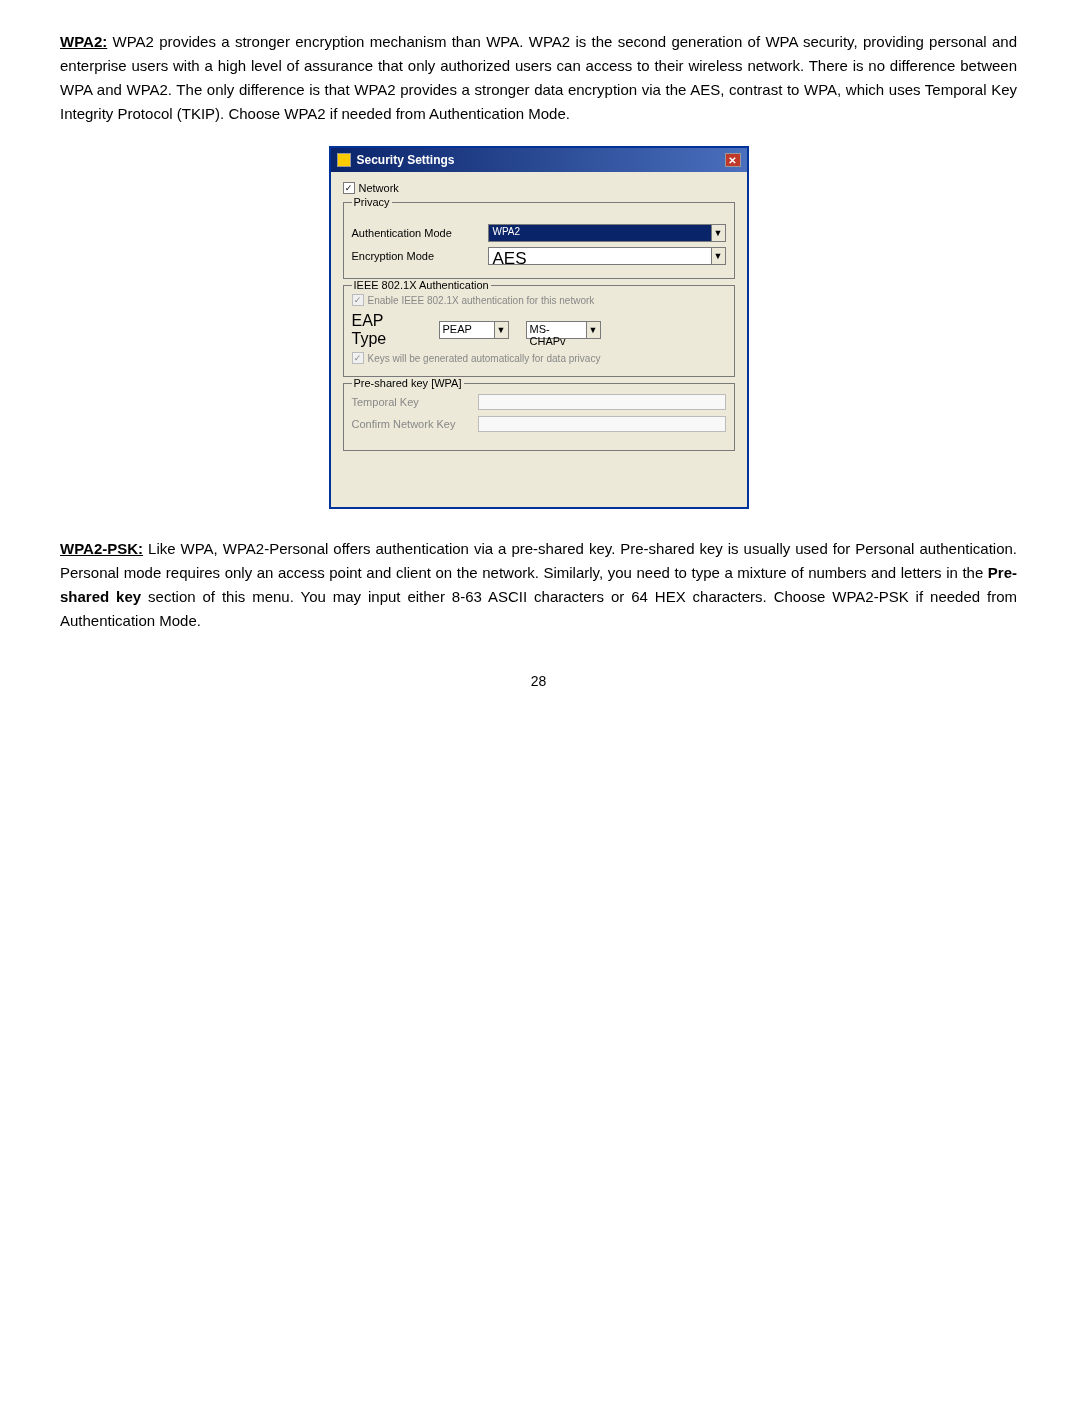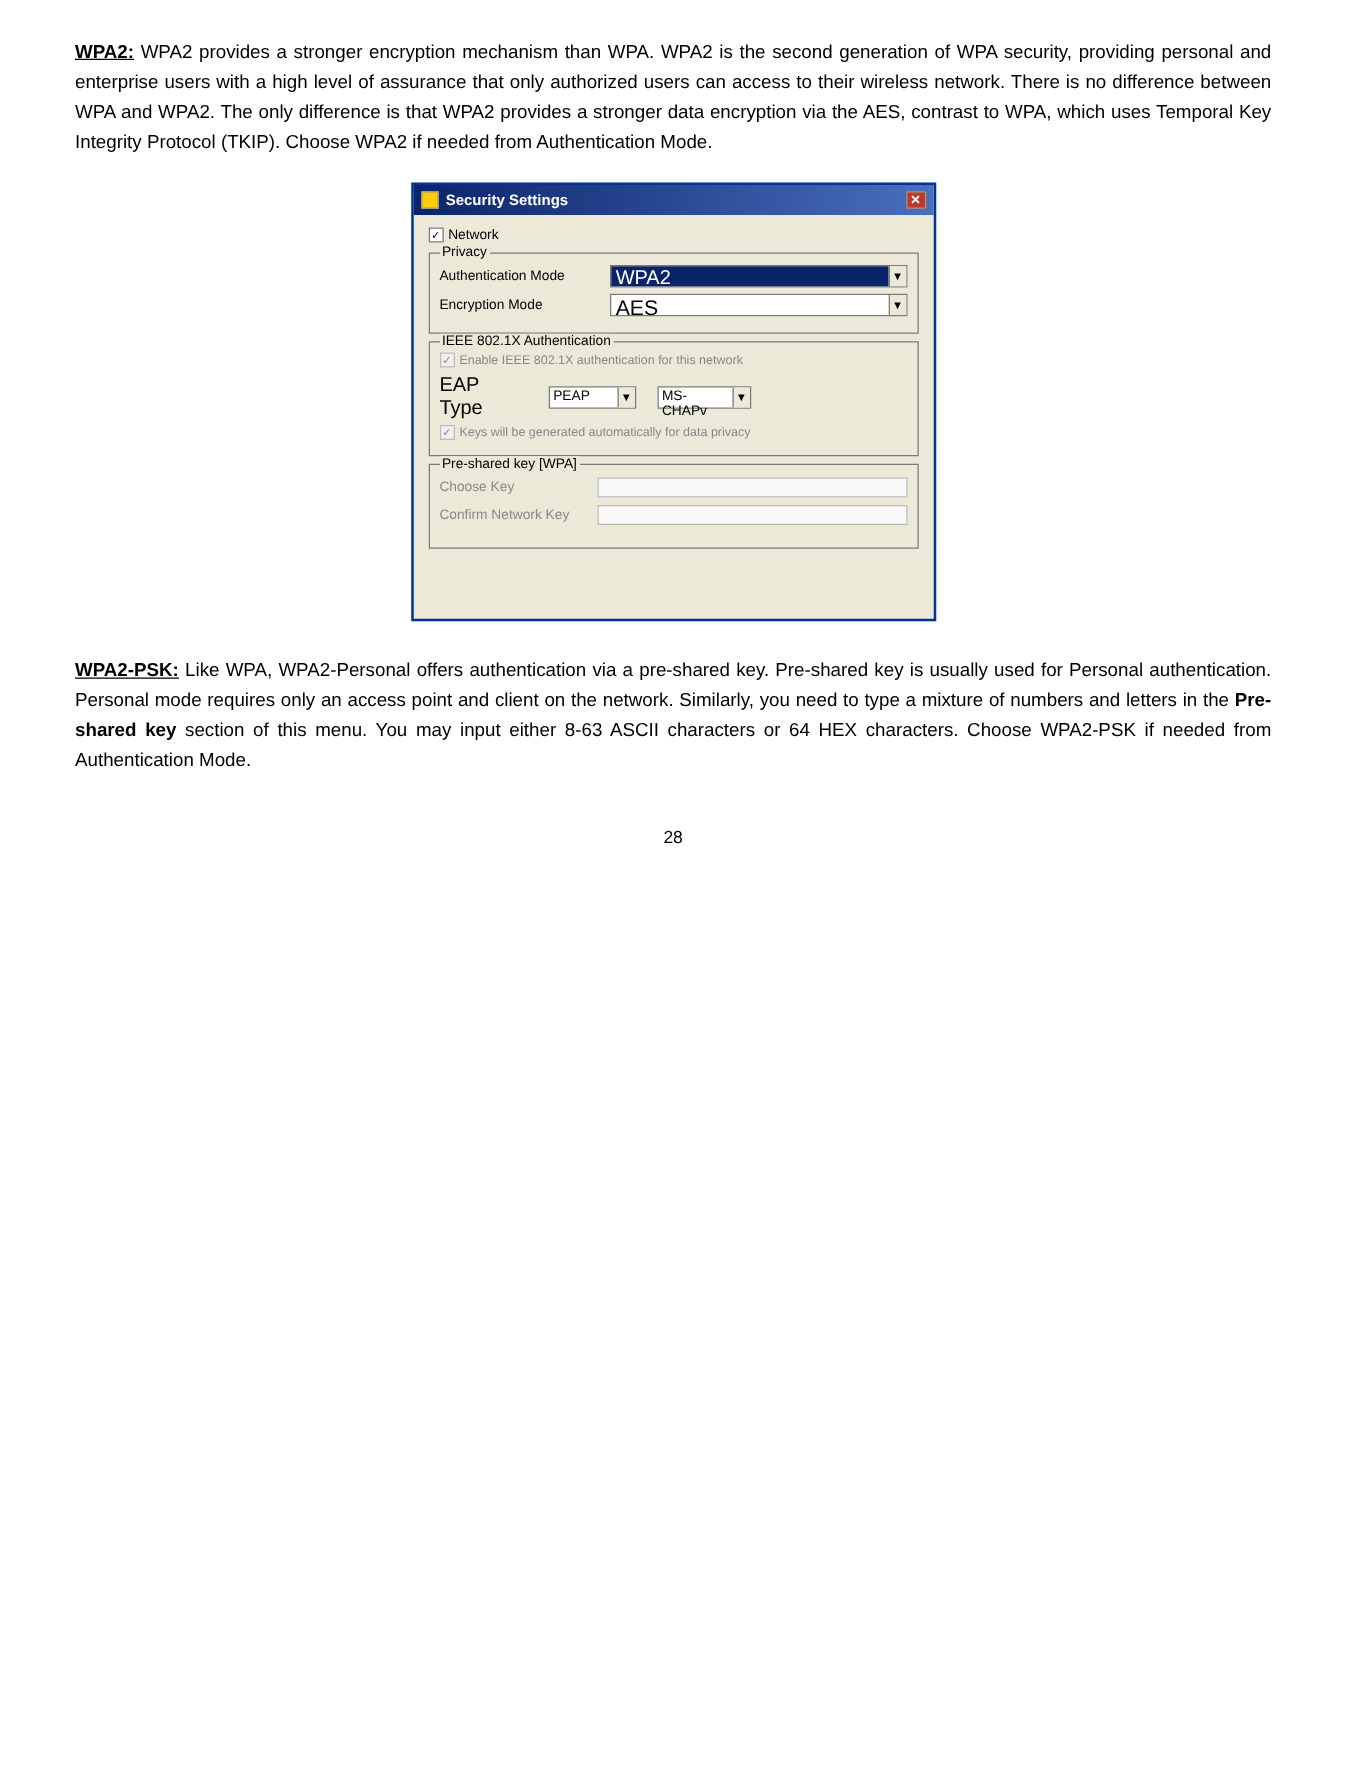--- a/index.html
+++ b/index.html
@@ -83,21 +83,21 @@
       height: 12px;
       border: 1px solid #7a7a7a;
       background: white;
       display: flex;
       align-items: center;
       justify-content: center;
       font-size: 9px;
     }
     .group-box {
       border: 1px solid #7a7a7a;
-      padding: 4px 8px 8px 8px;
+      padding: 16px 8px 8px 8px;
       margin-bottom: 6px;
       position: relative;
     }
     .group-box-label {
       position: absolute;
       top: -7px;
       left: 8px;
       background: #ece9d8;
       padding: 0 2px;
       font-size: 11px;
@@ -112,21 +112,21 @@
       width: 130px;
       font-size: 11px;
       text-align: left;
       white-space: nowrap;
     }
     .form-select-selected {
       background: #0a246a;
       color: white;
       padding: 1px 4px;
       flex: 1;
-      font-size: 16px;
+      font-size: 10px;
     }
     .form-select-arrow {
       width: 14px;
       height: 16px;
       background: #ece9d8;
       border-left: 1px solid #7a7a7a;
       display: flex;
       align-items: center;
       justify-content: center;
       font-size: 9px;
@@ -340,21 +340,21 @@
 
         <div class="keys-note">
           <div class="checkbox-disabled">✓</div>
           <span>Keys will be generated automatically for data privacy</span>
         </div>
       </div>
 
       <div class="psk-group">
         <span class="psk-group-label">Pre-shared key [WPA]</span>
         <div class="psk-row">
-          <span style="width:120px;">Choose Key</span>
+          <span style="width:120px;">Temporal Key</span>
           <div class="psk-input"></div>
         </div>
         <div class="psk-row">
           <span style="width:120px;">Confirm Network Key</span>
           <div class="psk-input"></div>
         </div>
       </div>
 
       <div style="height: 40px;"></div>
 

